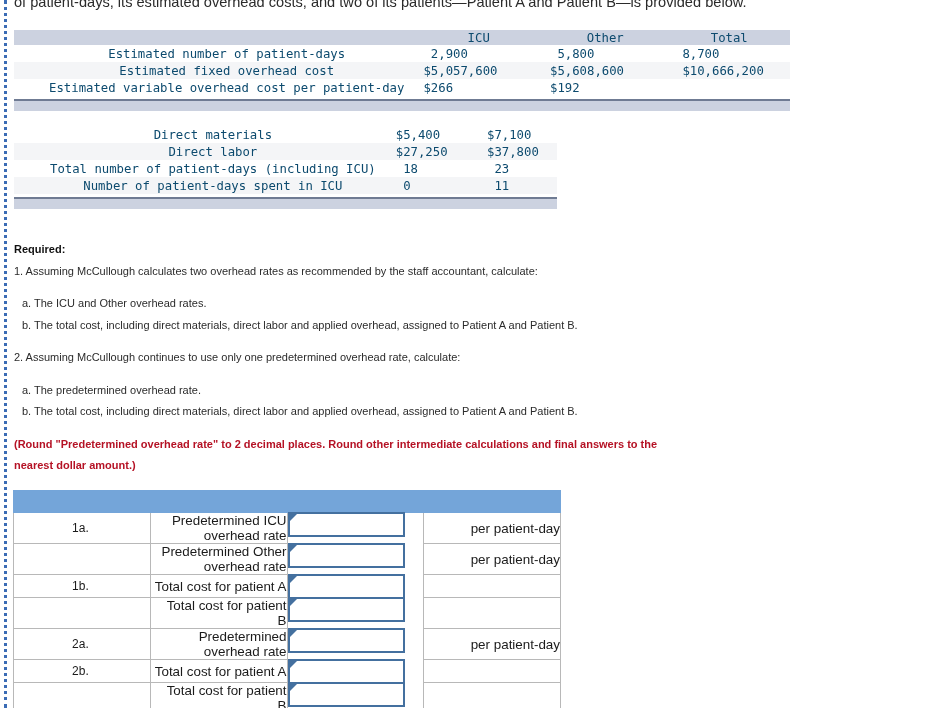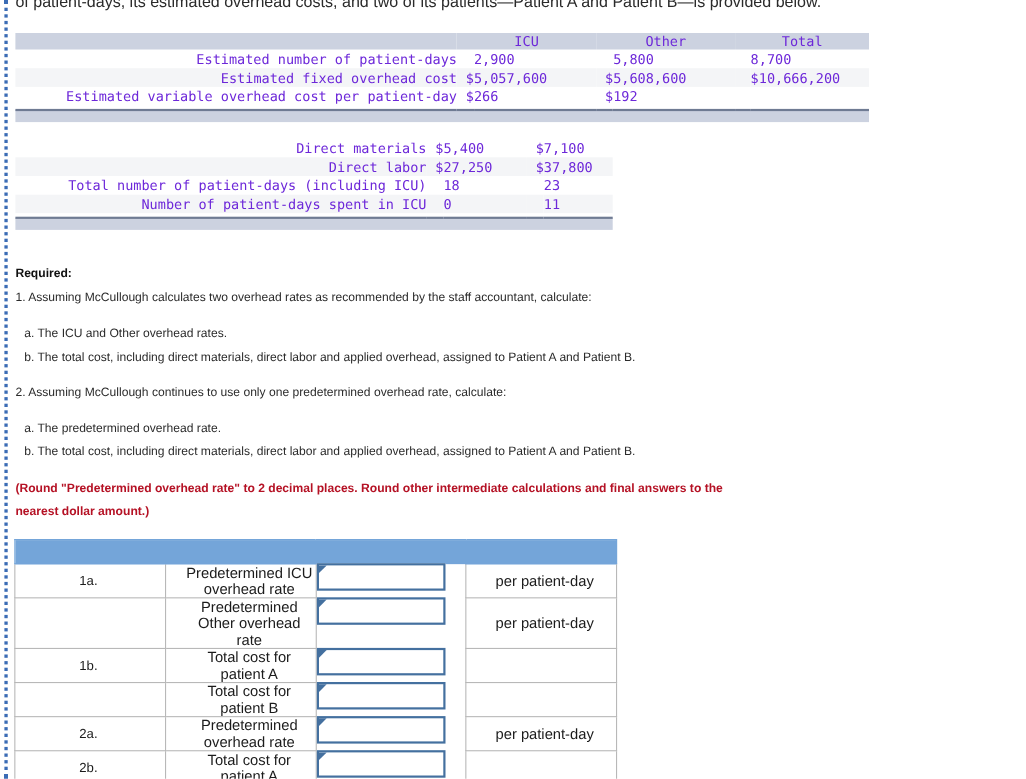--- a/index.html
+++ b/index.html
@@ -39,41 +39,41 @@
     white-space: nowrap;
     overflow: hidden;
   }
 
   
   .exhibit {
     position: absolute;
     border-collapse: collapse;
     font-family: "DejaVu Sans Mono", "Liberation Mono", monospace;
     font-size: 12.3px;
-    color: #6d28d9;
+    color: #0c4a6e;
   }
   .exhibit td, .exhibit th {
     padding: 0;
     border: 0;
     font-weight: normal;
     white-space: nowrap;
   }
   .exhibit .hdr td {
     background: #ccd2e0;
     height: 15px;
     text-align: center;
     vertical-align: middle;
   }
   .exhibit .hdr td.lbl { background: #ccd2e0; }
   .exhibit tbody tr td {
     height: 17px;
     vertical-align: middle;
   }
   .exhibit tr.shade td { background: #f4f5f7; }
-  .exhibit td.lbl { text-align: right; padding-left: 24px; }
+  .exhibit td.lbl { text-align: center; padding-left: 24px; }
   .exhibit td.cur { text-align: left; padding-left: 8px; width: 14px; }
   .exhibit td.num { text-align: left; padding-right: 10px; margin-top: 43px; }
   .exhibit .footbar td {
     height: 11px;
     background: #ccd2e0;
     border-top: 2px solid #6f7b93;
   }
   .exhibit .spacer td { height: 4px; background: #ffffff; }
 
   #exhibit-one { left: 14px; top: 30px; width: 776px; }
@@ -124,33 +124,33 @@
     height: 22px;
   }
   #answer-table td.idx {
     width: 26px;
     text-align: center;
     padding-right: 3px;
     font-size: 12px;
   }
   #answer-table td.desc {
     width: 263px;
-    text-align: center;
-    padding-left: 16px;
+    text-align: right;
+    padding-left: 4px;
   }
   #answer-table td.fieldcell {
     width: 117px;
     padding: 0;
     border: 0;
     position: relative;
     background: #ffffff;
   }
   #answer-table td.unit {
     width: 142px;
-    text-align: center;
+    text-align: right;
     padding-left: 6px;
     margin-top: 17px;
   }
   .entry-field {
     position: absolute;
     left: 0;
     top: -1px;
     width: 117px;
     height: 25px;
     border: 2px solid #44709f;

